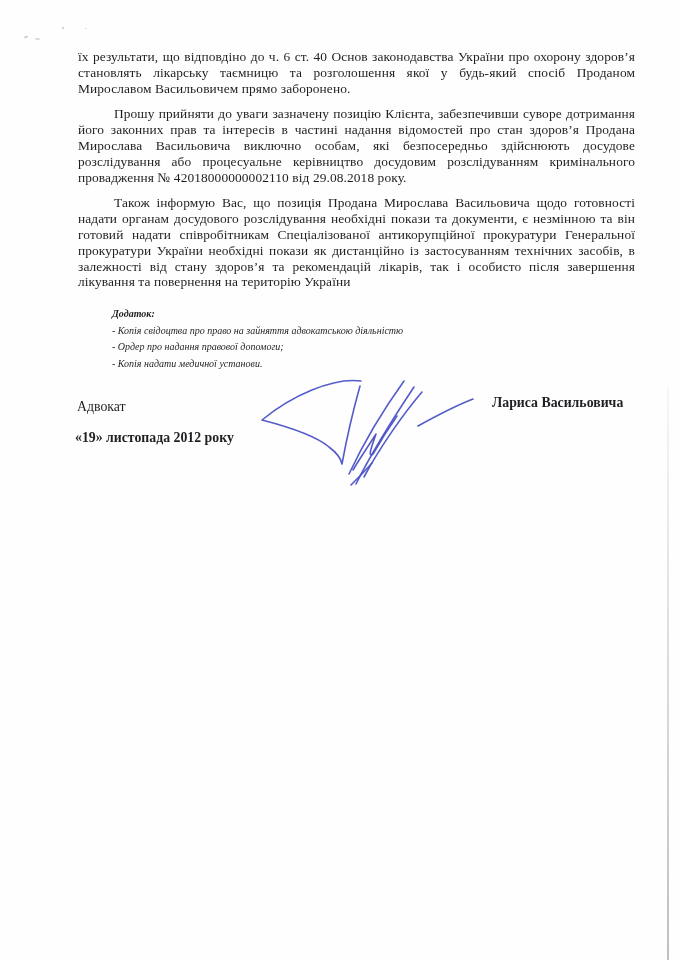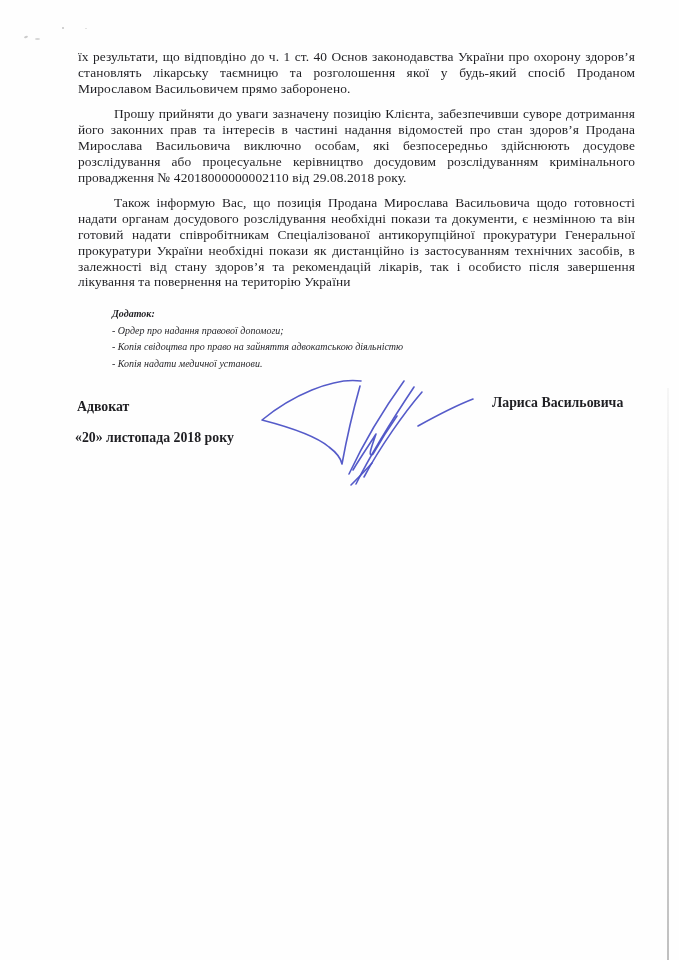--- a/index.html
+++ b/index.html
@@ -31,21 +31,21 @@
   .attachments {
     position: absolute;
     left: 112px; top: 306px;
     font-size: 10px;
     line-height: 16.6px;
     font-style: italic;
   }
   .attachments .heading { font-weight: bold; }
 
   
-  .sig-role  { position: absolute; left: 77px;  top: 399px; font-weight: bold; font-size: 13.8px; }
+  .sig-role  { position: absolute; left: 77px;  top: 399px; font-weight: normal; font-size: 13.8px; }
   .sig-name  { position: absolute; left: 492px; top: 395px; font-weight: bold; font-size: 13.8px; }
   .sig-date  { position: absolute; left: 75px;  top: 430px; font-weight: bold; font-size: 13.8px; }
 
   .signature-svg {
     position: absolute;
     left: 200px; top: 366px;
     width: 300px; height: 130px;
   }
   .signature-svg path {
     fill: none;
@@ -74,35 +74,35 @@
 
 <div class="page">
 
   <div class="speck s1"></div>
   <div class="speck s2"></div>
   <div class="speck s3"></div>
   <div class="speck s4"></div>
   <div class="edge-line"></div>
 
   <div class="body-text">
-    <p class="para">їх результати, що відповдіно до ч. 1 ст. 40 Основ законодавства України про охорону здоров’я становлять лікарську таємницю та розголошення якої у будь-який спосіб Проданом Мирославом Васильовичем прямо заборонено.</p>
+    <p class="para">їх результати, що відповдіно до ч. 6 ст. 40 Основ законодавства України про охорону здоров’я становлять лікарську таємницю та розголошення якої у будь-який спосіб Проданом Мирославом Васильовичем прямо заборонено.</p>
     <p class="para indent">Прошу прийняти до уваги зазначену позицію Клієнта, забезпечивши суворе дотримання його законних прав та інтересів в частині надання відомостей про стан здоров’я Продана Мирослава Васильовича виключно особам, які безпосередньо здійснюють досудове розслідування або процесуальне керівництво досудовим розслідуванням кримінального провадження № 42018000000002110 від 29.08.2018 року.</p>
     <p class="para indent">Також інформую Вас, що позиція Продана Мирослава Васильовича щодо готовності надати органам досудового розслідування необхідні покази та документи, є незмінною та він готовий надати співробітникам Спеціалізованої антикорупційної прокуратури Генеральної прокуратури України необхідні покази як дистанційно із застосуванням технічних засобів, в залежності від стану здоров’я та рекомендацій лікарів, так і особисто після завершення лікування та повернення на територію України</p>
   </div>
 
   <div class="attachments">
     <div class="heading">Додаток:</div>
+    <div>- Копія свідоцтва про право на зайняття адвокатською діяльністю</div>
     <div>- Ордер про надання правової допомоги;</div>
-    <div>- Копія свідоцтва про право на зайняття адвокатською діяльністю</div>
     <div>- Копія надати медичної установи.</div>
   </div>
 
   <div class="sig-role">Адвокат</div>
   <div class="sig-name">Лариса Васильовича</div>
-  <div class="sig-date">«20» листопада 2018 року</div>
+  <div class="sig-date">«19» листопада 2012 року</div>
 
   <svg class="signature-svg" viewBox="0 0 300 130" xmlns="http://www.w3.org/2000/svg">
     <path d="M161,15 C133,11 91,30 62,54 C89,61 115,69 129,81 C137,87 141,93 142,98 C146,76 153,45 160,20"></path>
     <path d="M149,108 C164,76 186,40 204,15"></path>
     <path d="M156,118 C172,86 196,48 214,21"></path>
     <path d="M164,111 C180,81 204,47 222,26"></path>
     <path d="M153,104 C160,92 169,79 176,68 C172,80 167,92 173,88 C181,74 190,60 197,50"></path>
     <path d="M151,119 C158,112 166,104 172,97"></path>
     <path d="M218,60 C236,50 255,40 273,33"></path>
   </svg>

